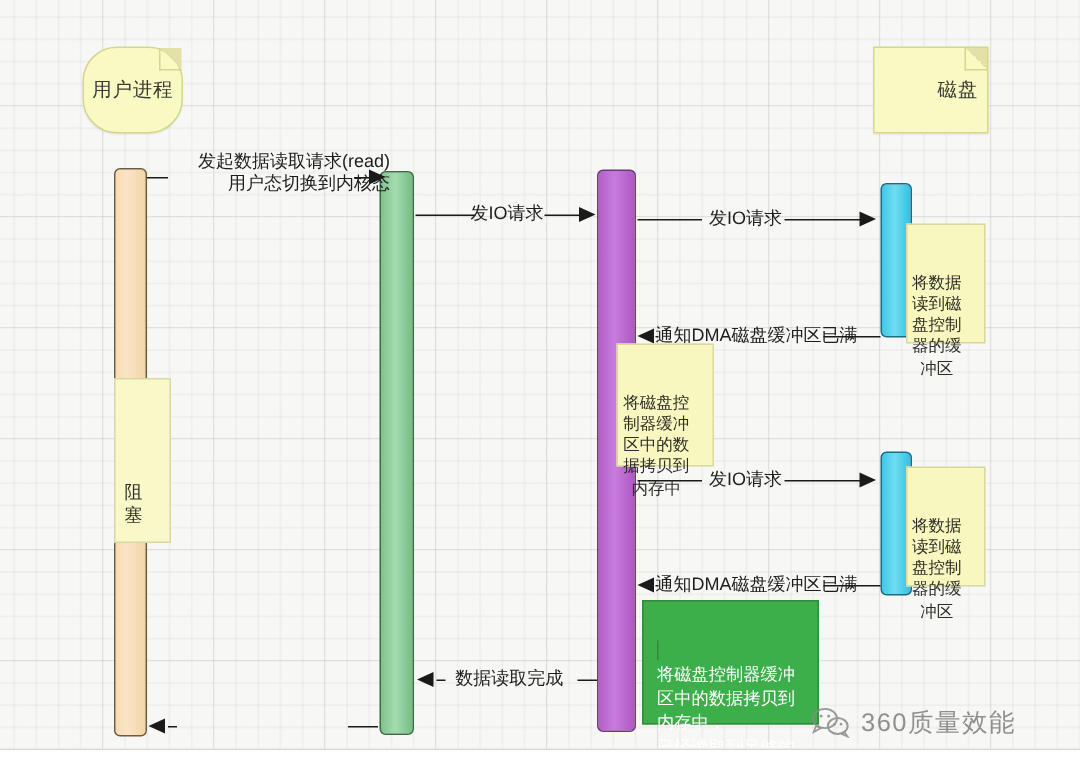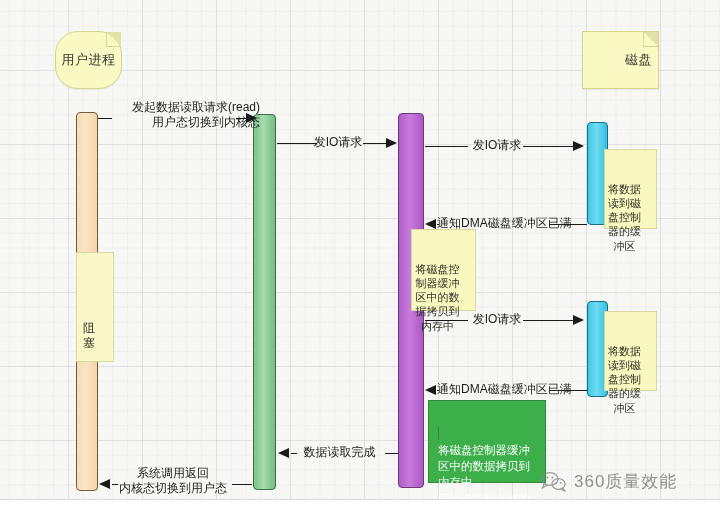--- a/index.html
+++ b/index.html
@@ -230,22 +230,20 @@
   <div class="msg-label" style="left:437px; top:382px; width:113px;">通知DMA磁盘缓冲区已满</div>
 
   <div class="msg-line" style="left:291px; top:453px; width:6px;"></div>
   <div class="msg-line" style="left:385px; top:453px; width:13px;"></div>
   <div class="arrow-head arrow-left" style="left:278px; top:448px;"></div>
   <div class="msg-label" style="left:292px; top:445px; width:95px;">数据读取完成</div>
 
   <div class="msg-line" style="left:112px; top:484px; width:6px;"></div>
   <div class="msg-line" style="left:232px; top:484px; width:20px;"></div>
   <div class="arrow-head arrow-left" style="left:99px; top:479px;"></div>
-  <div class="msg-label" style="left: 113px; top: 466px; width: 120px; white-space: pre-line;">系统调用返回
-内核态切换到用户态</div>
 
   <div class="body-note note-blocked" style="left:76px; top:252px; width:38px; height:110px;">
     <span class="fold"></span>
     <span style="white-space: pre-line;">阻
 塞</span>
   </div>
 
   <div class="body-note" style="left:604px; top:149px; width:53px; height:80px;">
     <span class="fold"></span>
     <span style="white-space: pre-line;">将数据

